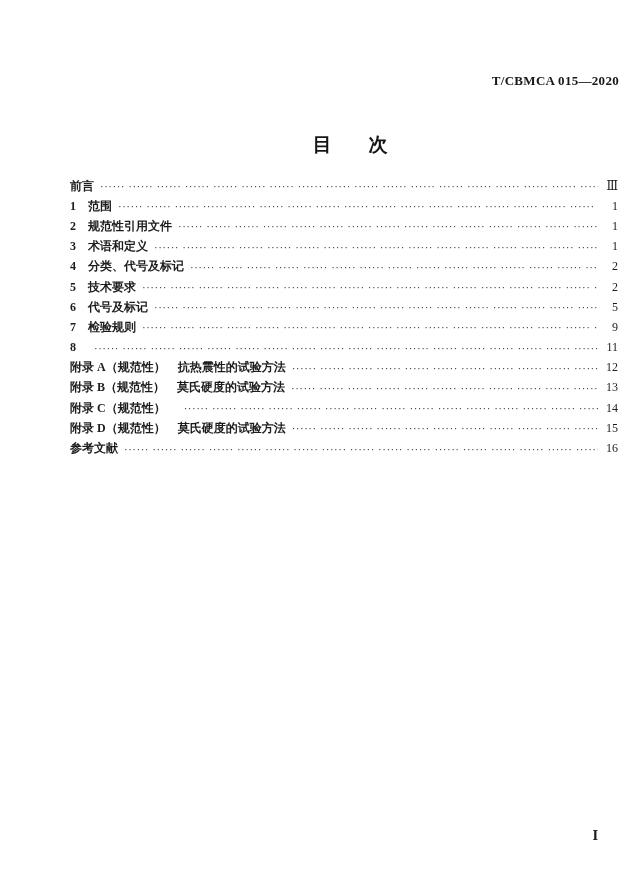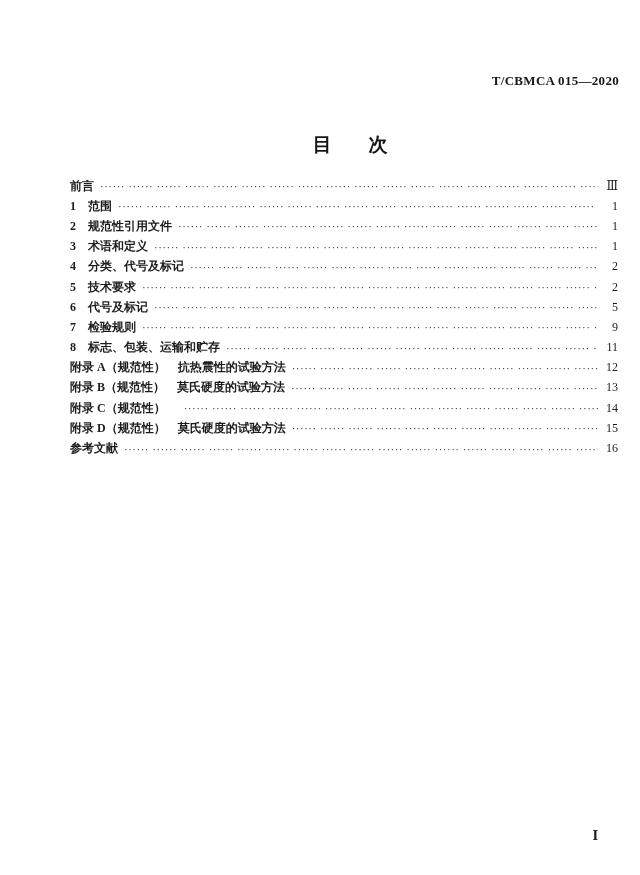--- a/index.html
+++ b/index.html
@@ -148,21 +148,20 @@
 
   <div class="row">
     <span class="num">7</span>
     <span class="label">检验规则</span>
     <span class="leader">······ ······ ······ ······ ······ ······ ······ ······ ······ ······ ······ ······ ······ ······ ······ ······ ······ ······ ······ ······ ······ ······ ······ ······ ······ ······ ······ ······ ······ ······ ······ ······ ······ ······ ······ ······ ······ ······ ······ ······ </span>
     <span class="pg">9</span>
   </div>
 
   <div class="row">
     <span class="num">8</span>
-    <span class="label">标志、包装、运输和贮存</span>
     <span class="leader">······ ······ ······ ······ ······ ······ ······ ······ ······ ······ ······ ······ ······ ······ ······ ······ ······ ······ ······ ······ ······ ······ ······ ······ ······ ······ ······ ······ ······ ······ ······ ······ ······ ······ ······ ······ ······ ······ ······ ······ </span>
     <span class="pg">11</span>
   </div>
 
   <div class="row">
     <span class="num">附录 A（规范性）</span>
     <span class="label">抗热震性的试验方法</span>
     <span class="leader">······ ······ ······ ······ ······ ······ ······ ······ ······ ······ ······ ······ ······ ······ ······ ······ ······ ······ ······ ······ ······ ······ ······ ······ ······ ······ ······ ······ ······ ······ ······ ······ ······ ······ ······ ······ ······ ······ ······ ······ </span>
     <span class="pg">12</span>
   </div>

